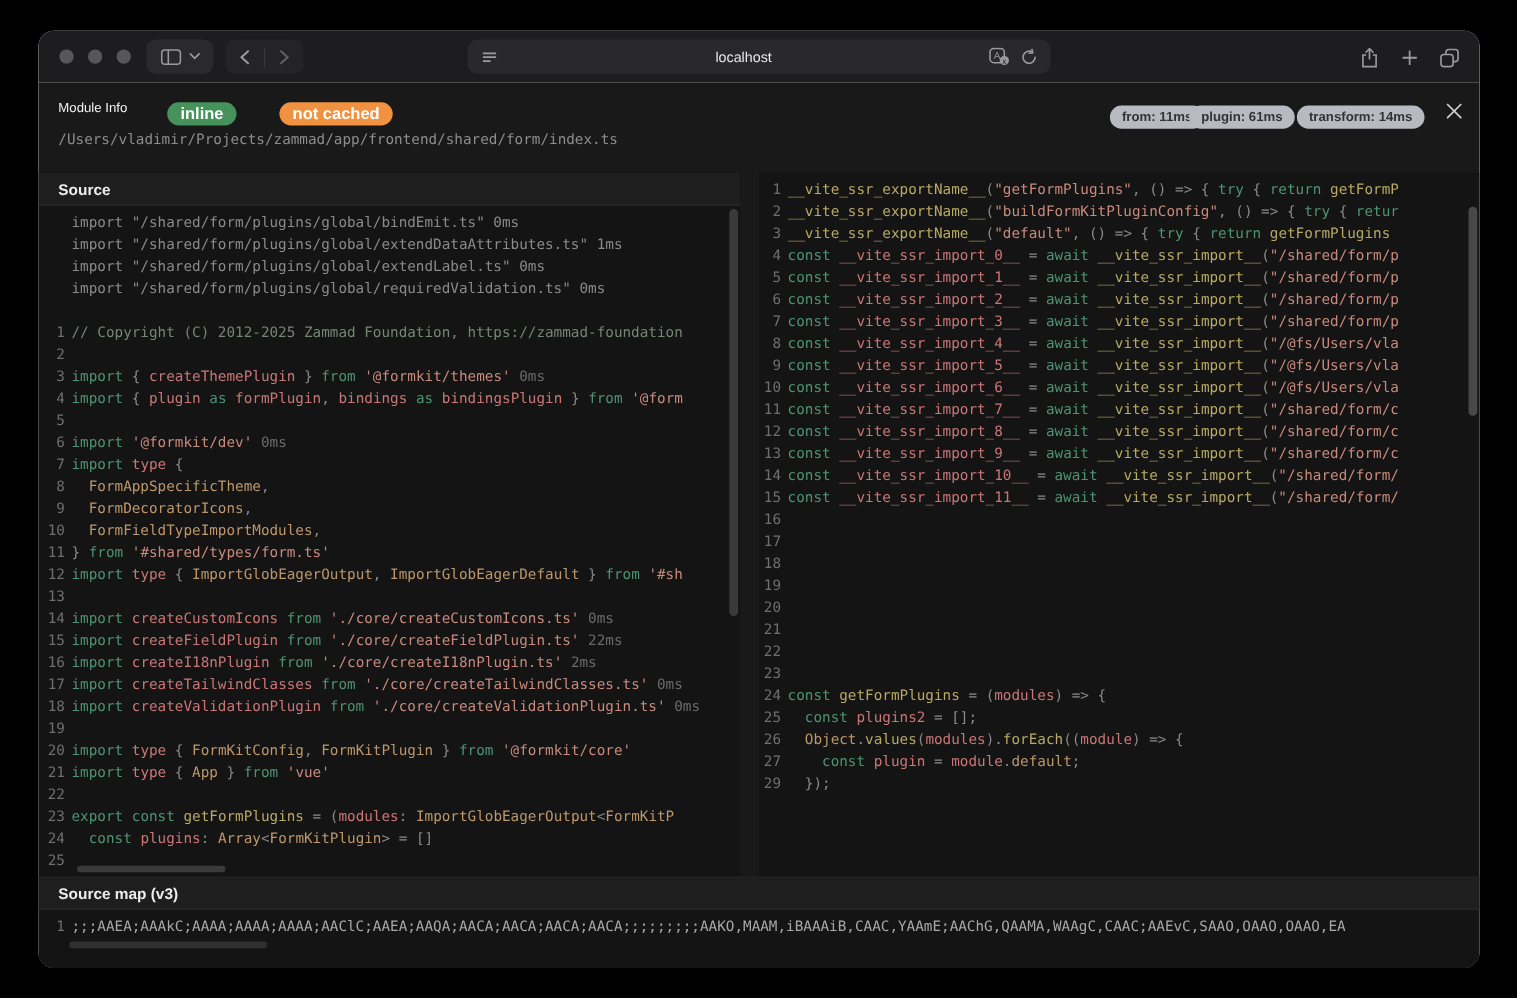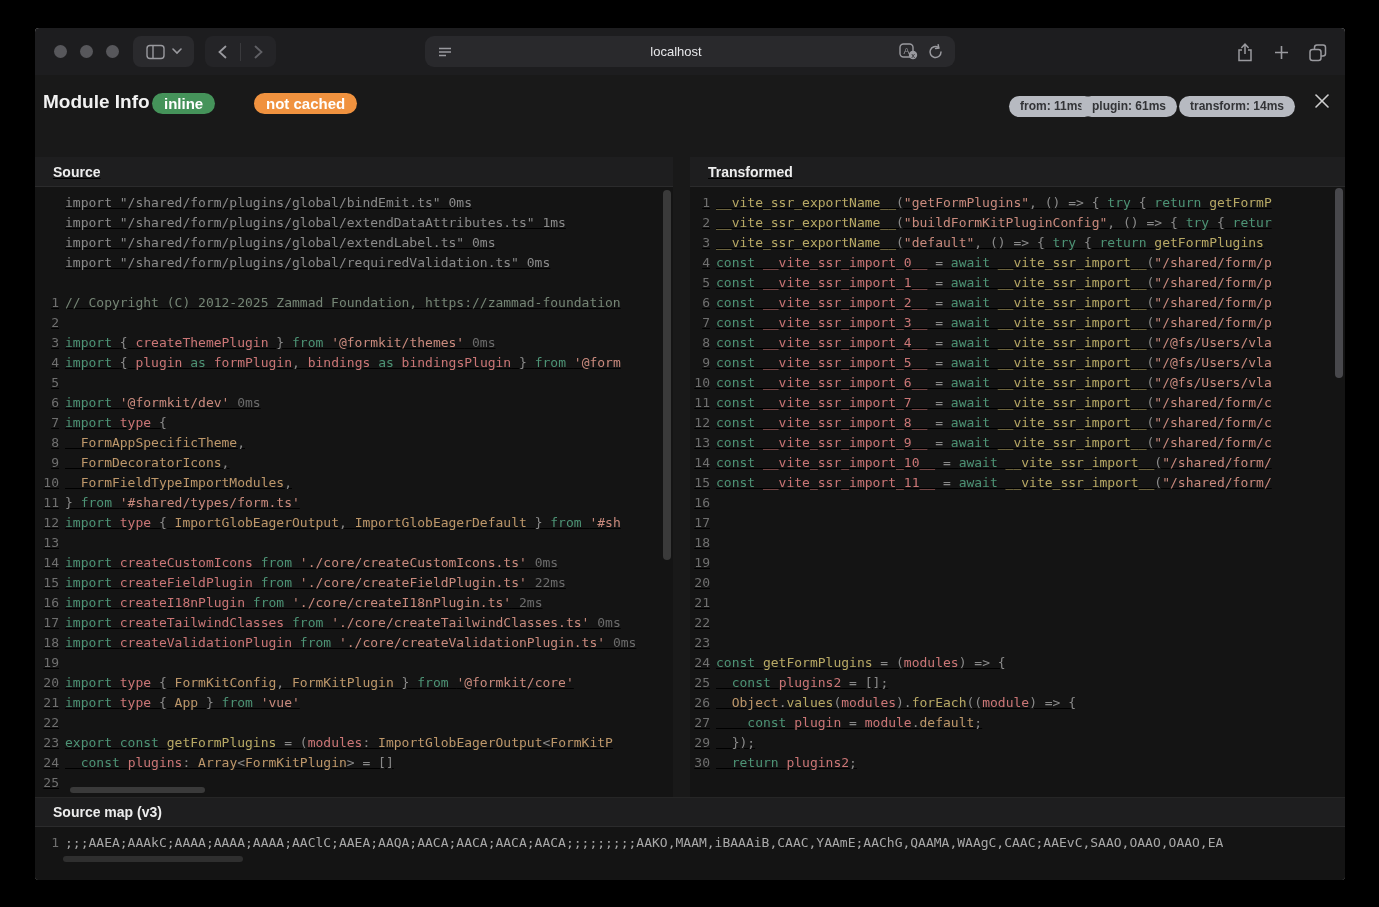--- a/index.html
+++ b/index.html
@@ -1,46 +1,46 @@
 <!DOCTYPE html>
 <html><head>
 <meta charset="utf-8">
 <style>
   * { margin:0; padding:0; box-sizing:border-box; }
   html,body { width:1379px; height:907px; background:#000; overflow:hidden;
               font-family:"Liberation Sans", sans-serif; }
   .window { position:absolute; left:35px; top:28px; width:1310px; height:852px;
-            background:#e5e5e5; border-radius:4px; overflow:hidden;padding-left:27px; }
+            background:#e5e5e5; border-radius:14px; overflow:hidden;padding-left:27px; }
 
   
   .toolbar { position:absolute; left:0; top:0; width:100%; height:47px; background:#1d1d1f; }
   .tl { position:absolute; top:17px; width:13px; height:13px; border-radius:50%; background:#57575b; }
   .btn { position:absolute; top:8px; height:31px; background:#2a2a2d; border-radius:8px;
          display:flex; align-items:center; justify-content:center; }
   .navgrp { position:absolute; top:8px; height:31px; background:#242427; border-radius:8px;
             display:flex; align-items:center; }
   .navdiv { width:1px; height:18px; background:#3a3a3d; }
   .urlbar { position:absolute; left:390px; top:8px; width:530px; height:31px; background:#29292c;
             border-radius:9px; display:flex; align-items:center; }
   .urltext { flex:1; text-align:center; color:#e7e7ea; font-size:13px; }
   .icon { display:flex; align-items:center; justify-content:center; }
 
   
   .content { position:absolute; left:0; top:47px; width:1310px; height:805px; background:#191919; }
-  .page-title { position:absolute; left:8px; top:16px; font-size:19px; font-weight:bold; color:#f2f2f2; }
+  .page-title { position:absolute; left:18px; top:16px; font-size:12px; font-weight:normal; color:#f2f2f2; }
   .badge { position:absolute; top:18px; height:21px; line-height:21px; padding:0 12px; border-radius:11px;
            color:#fff; font-size:15px; font-weight:bold; }
   .timing { position:absolute; top:21px; height:21px; line-height:21px; padding:0 11px; border-radius:11px;
             color:#333437; font-size:12px; font-weight:bold; }
   .close-x { position:absolute; right:13px; top:16px; width:20px; height:20px; cursor:pointer; }
   .mod-path { position:absolute; left:18px; top:45px; font-family:"DejaVu Sans Mono", monospace;
               font-size:13px; color:#8d8d8d; }
 
   
-  .panel { position:absolute; top:82px; height:640px; background:#141414; overflow:hidden;text-decoration:underline; }
+  .panel { position:absolute; top:82px; height:640px; background:#141414; overflow:hidden; }
   .panel-src { left:0; width:638px; }
   .panel-tr  { left:655px; width:655px; }
   .phead { height:30px; background:#1e1e1f; border-bottom:1px solid #2b2b2c;
            display:flex; align-items:center; padding-left:18px;
            font-size:14px; font-weight:bold; color:#ededed; }
   .pcode { padding-top:6px; font-family:"DejaVu Sans Mono", monospace; font-size:13px; }
   .crow { height:20px; line-height:20px; white-space:pre; overflow:hidden; display:flex; }
   .ln { flex:0 0 30px; text-align:right; color:#6f6f6f; padding-right:6px; }
   .panel-tr .ln { flex-basis:26px; }
   .cl { flex:1; overflow:hidden; white-space:pre; color:#d4cfc0; }
@@ -148,20 +148,21 @@
     <span class="timing" style="right: 168px; background: rgb(183, 186, 193);">plugin: 61ms</span>
     <span class="timing" style="right: 50px; background: rgb(183, 186, 193);">transform: 14ms</span>
 
     <span class="close-x icon">
       <svg width="16" height="16" viewBox="0 0 16 16">
           <line x1="2" y1="2" x2="14" y2="14" stroke="#cfcfcf" stroke-width="1.6" stroke-linecap="round"></line>
           <line x1="14" y1="2" x2="2" y2="14" stroke="#cfcfcf" stroke-width="1.6" stroke-linecap="round"></line>
         </svg>
     </span>
 
+    <div class="mod-path">/Users/vladimir/Projects/zammad/app/frontend/shared/form/index.ts</div>
 
     <div class="panel panel-src">
       <div class="phead">Source</div>
       <div class="pcode" id="src-code">
           <div class="crow"><span class="ln"></span><span class="cl"><span class="tok-pre">import "/shared/form/plugins/global/bindEmit.ts" 0ms</span></span></div>
           <div class="crow"><span class="ln"></span><span class="cl"><span class="tok-pre">import "/shared/form/plugins/global/extendDataAttributes.ts" 1ms</span></span></div>
           <div class="crow"><span class="ln"></span><span class="cl"><span class="tok-pre">import "/shared/form/plugins/global/extendLabel.ts" 0ms</span></span></div>
           <div class="crow"><span class="ln"></span><span class="cl"><span class="tok-pre">import "/shared/form/plugins/global/requiredValidation.ts" 0ms</span></span></div>
           <div class="crow"><span class="ln"></span><span class="cl"></span></div>
           <div class="crow"><span class="ln">1</span><span class="cl"><span class="tok-cm">// Copyright (C) 2012-2025 Zammad Foundation, https://zammad-foundation</span></span></div>
@@ -186,21 +187,20 @@
           <div class="crow"><span class="ln">20</span><span class="cl"><span class="tok-kw">import </span><span class="tok-kw2">type </span><span class="tok-pu">{ </span><span class="tok-ty">FormKitConfig</span><span class="tok-pu">, </span><span class="tok-ty">FormKitPlugin</span><span class="tok-pu"> } </span><span class="tok-kw">from </span><span class="tok-str">'@formkit/core'</span></span></div>
           <div class="crow"><span class="ln">21</span><span class="cl"><span class="tok-kw">import </span><span class="tok-kw2">type </span><span class="tok-pu">{ </span><span class="tok-ty">App</span><span class="tok-pu"> } </span><span class="tok-kw">from </span><span class="tok-str">'vue'</span></span></div>
           <div class="crow"><span class="ln">22</span><span class="cl"></span></div>
           <div class="crow"><span class="ln">23</span><span class="cl"><span class="tok-kw">export </span><span class="tok-kw">const </span><span class="tok-fn">getFormPlugins</span><span class="tok-pu"> = (</span><span class="tok-va">modules</span><span class="tok-pu">: </span><span class="tok-ty">ImportGlobEagerOutput</span><span class="tok-pu">&lt;</span><span class="tok-ty">FormKitP</span></span></div>
           <div class="crow"><span class="ln">24</span><span class="cl"><span class="tok-tx">  </span><span class="tok-kw">const </span><span class="tok-va">plugins</span><span class="tok-pu">: </span><span class="tok-ty">Array</span><span class="tok-pu">&lt;</span><span class="tok-ty">FormKitPlugin</span><span class="tok-pu">&gt; = []</span></span></div>
           <div class="crow"><span class="ln">25</span><span class="cl"></span></div>
         </div>
     </div>
 
     <div class="panel panel-tr">
-      <div class="phead">Transformed</div>
       <div class="pcode" id="tr-code">
           <div class="crow"><span class="ln">1</span><span class="cl"><span class="tok-fn">__vite_ssr_exportName__</span><span class="tok-pu">(</span><span class="tok-str">"getFormPlugins"</span><span class="tok-pu">, () =&gt; { </span><span class="tok-kw">try</span><span class="tok-pu"> { </span><span class="tok-kw">return </span><span class="tok-fn">getFormP</span></span></div>
           <div class="crow"><span class="ln">2</span><span class="cl"><span class="tok-fn">__vite_ssr_exportName__</span><span class="tok-pu">(</span><span class="tok-str">"buildFormKitPluginConfig"</span><span class="tok-pu">, () =&gt; { </span><span class="tok-kw">try</span><span class="tok-pu"> { </span><span class="tok-kw">retur</span></span></div>
           <div class="crow"><span class="ln">3</span><span class="cl"><span class="tok-fn">__vite_ssr_exportName__</span><span class="tok-pu">(</span><span class="tok-str">"default"</span><span class="tok-pu">, () =&gt; { </span><span class="tok-kw">try</span><span class="tok-pu"> { </span><span class="tok-kw">return </span><span class="tok-fn">getFormPlugins</span></span></div>
           <div class="crow"><span class="ln">4</span><span class="cl"><span class="tok-kw">const </span><span class="tok-va">__vite_ssr_import_0__</span><span class="tok-pu"> = </span><span class="tok-kw">await </span><span class="tok-fn">__vite_ssr_import__</span><span class="tok-pu">(</span><span class="tok-str">"/shared/form/p</span></span></div>
           <div class="crow"><span class="ln">5</span><span class="cl"><span class="tok-kw">const </span><span class="tok-va">__vite_ssr_import_1__</span><span class="tok-pu"> = </span><span class="tok-kw">await </span><span class="tok-fn">__vite_ssr_import__</span><span class="tok-pu">(</span><span class="tok-str">"/shared/form/p</span></span></div>
           <div class="crow"><span class="ln">6</span><span class="cl"><span class="tok-kw">const </span><span class="tok-va">__vite_ssr_import_2__</span><span class="tok-pu"> = </span><span class="tok-kw">await </span><span class="tok-fn">__vite_ssr_import__</span><span class="tok-pu">(</span><span class="tok-str">"/shared/form/p</span></span></div>
           <div class="crow"><span class="ln">7</span><span class="cl"><span class="tok-kw">const </span><span class="tok-va">__vite_ssr_import_3__</span><span class="tok-pu"> = </span><span class="tok-kw">await </span><span class="tok-fn">__vite_ssr_import__</span><span class="tok-pu">(</span><span class="tok-str">"/shared/form/p</span></span></div>
           <div class="crow"><span class="ln">8</span><span class="cl"><span class="tok-kw">const </span><span class="tok-va">__vite_ssr_import_4__</span><span class="tok-pu"> = </span><span class="tok-kw">await </span><span class="tok-fn">__vite_ssr_import__</span><span class="tok-pu">(</span><span class="tok-str">"/@fs/Users/vla</span></span></div>
           <div class="crow"><span class="ln">9</span><span class="cl"><span class="tok-kw">const </span><span class="tok-va">__vite_ssr_import_5__</span><span class="tok-pu"> = </span><span class="tok-kw">await </span><span class="tok-fn">__vite_ssr_import__</span><span class="tok-pu">(</span><span class="tok-str">"/@fs/Users/vla</span></span></div>
@@ -216,21 +216,20 @@
           <div class="crow"><span class="ln">19</span><span class="cl"></span></div>
           <div class="crow"><span class="ln">20</span><span class="cl"></span></div>
           <div class="crow"><span class="ln">21</span><span class="cl"></span></div>
           <div class="crow"><span class="ln">22</span><span class="cl"></span></div>
           <div class="crow"><span class="ln">23</span><span class="cl"></span></div>
           <div class="crow"><span class="ln">24</span><span class="cl"><span class="tok-kw">const </span><span class="tok-fn">getFormPlugins</span><span class="tok-pu"> = (</span><span class="tok-va">modules</span><span class="tok-pu">) =&gt; {</span></span></div>
           <div class="crow"><span class="ln">25</span><span class="cl"><span class="tok-tx">  </span><span class="tok-kw">const </span><span class="tok-va">plugins2</span><span class="tok-pu"> = [];</span></span></div>
           <div class="crow"><span class="ln">26</span><span class="cl"><span class="tok-tx">  </span><span class="tok-ty">Object</span><span class="tok-pu">.</span><span class="tok-fn">values</span><span class="tok-pu">(</span><span class="tok-va">modules</span><span class="tok-pu">).</span><span class="tok-fn">forEach</span><span class="tok-pu">((</span><span class="tok-va">module</span><span class="tok-pu">) =&gt; {</span></span></div>
           <div class="crow"><span class="ln">27</span><span class="cl"><span class="tok-tx">    </span><span class="tok-kw">const </span><span class="tok-va">plugin</span><span class="tok-pu"> = </span><span class="tok-va">module</span><span class="tok-pu">.</span><span class="tok-ty">default</span><span class="tok-pu">;</span></span></div>
           <div class="crow"><span class="ln">29</span><span class="cl"><span class="tok-pu">  });</span></span></div>
-          <div class="crow"><span class="ln">30</span><span class="cl"><span class="tok-tx">  </span><span class="tok-kw">return </span><span class="tok-va">plugins2</span><span class="tok-pu">;</span></span></div>
         </div>
     </div>
 
     <div class="mapsec">
       <div class="phead">Source map (v3)</div>
       <div class="pcode" id="map-code">
           <div class="crow"><span class="ln">1</span><span class="cl"><span class="tok-map">;;;AAEA;AAAkC;AAAA;AAAA;AAAA;AAClC;AAEA;AAQA;AACA;AACA;AACA;AACA;;;;;;;;;AAKO,MAAM,iBAAAiB,CAAC,YAAmE;AAChG,QAAMA,WAAgC,CAAC;AAEvC,SAAO,OAAO,OAAO,EA</span></span></div>
         </div>
     </div>
 

